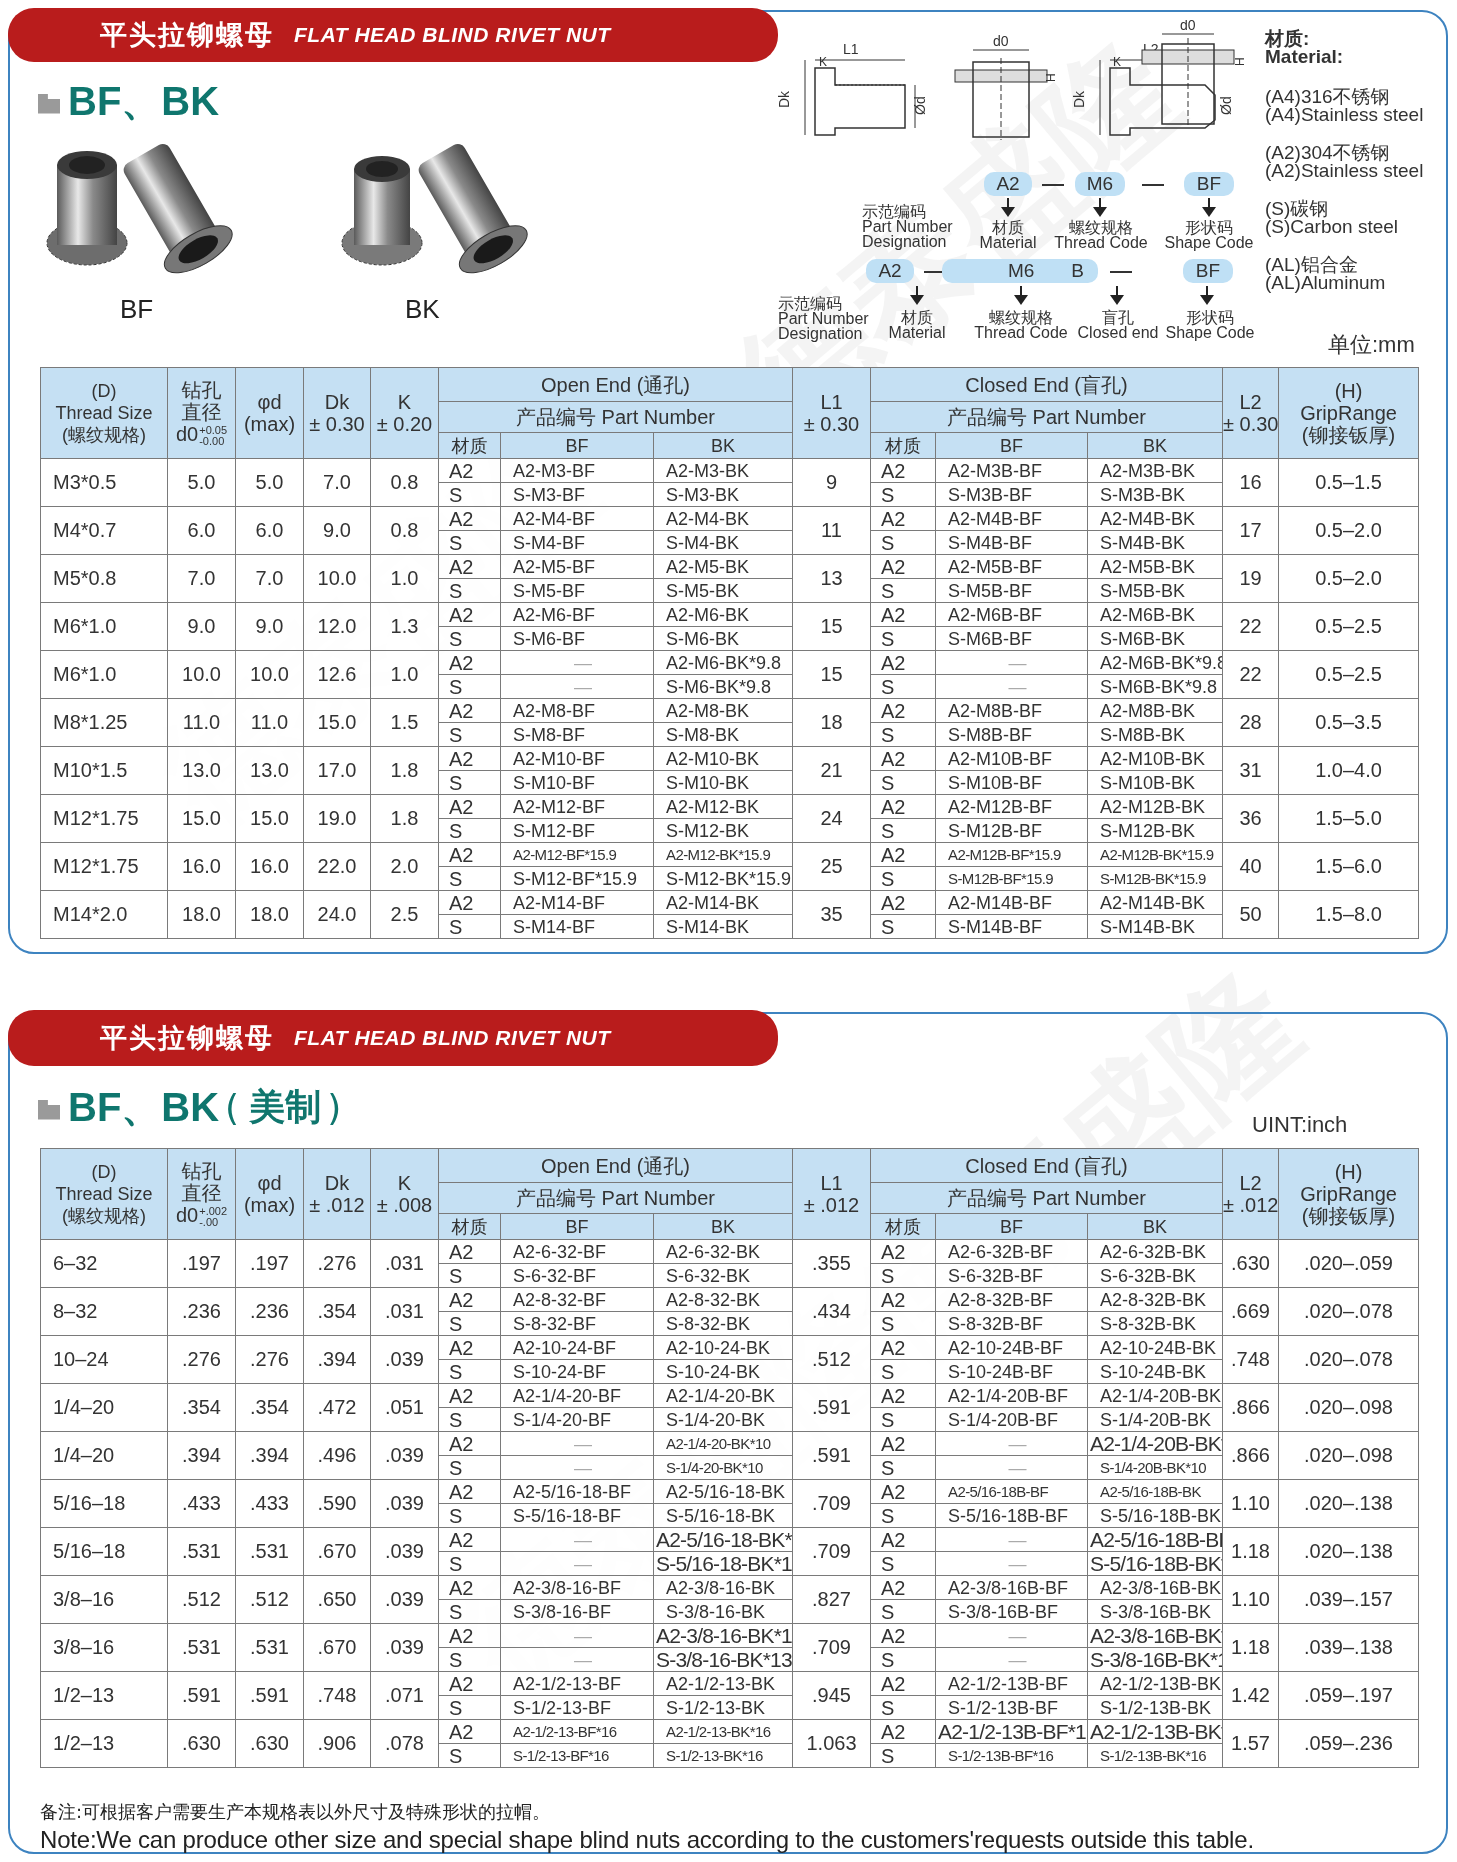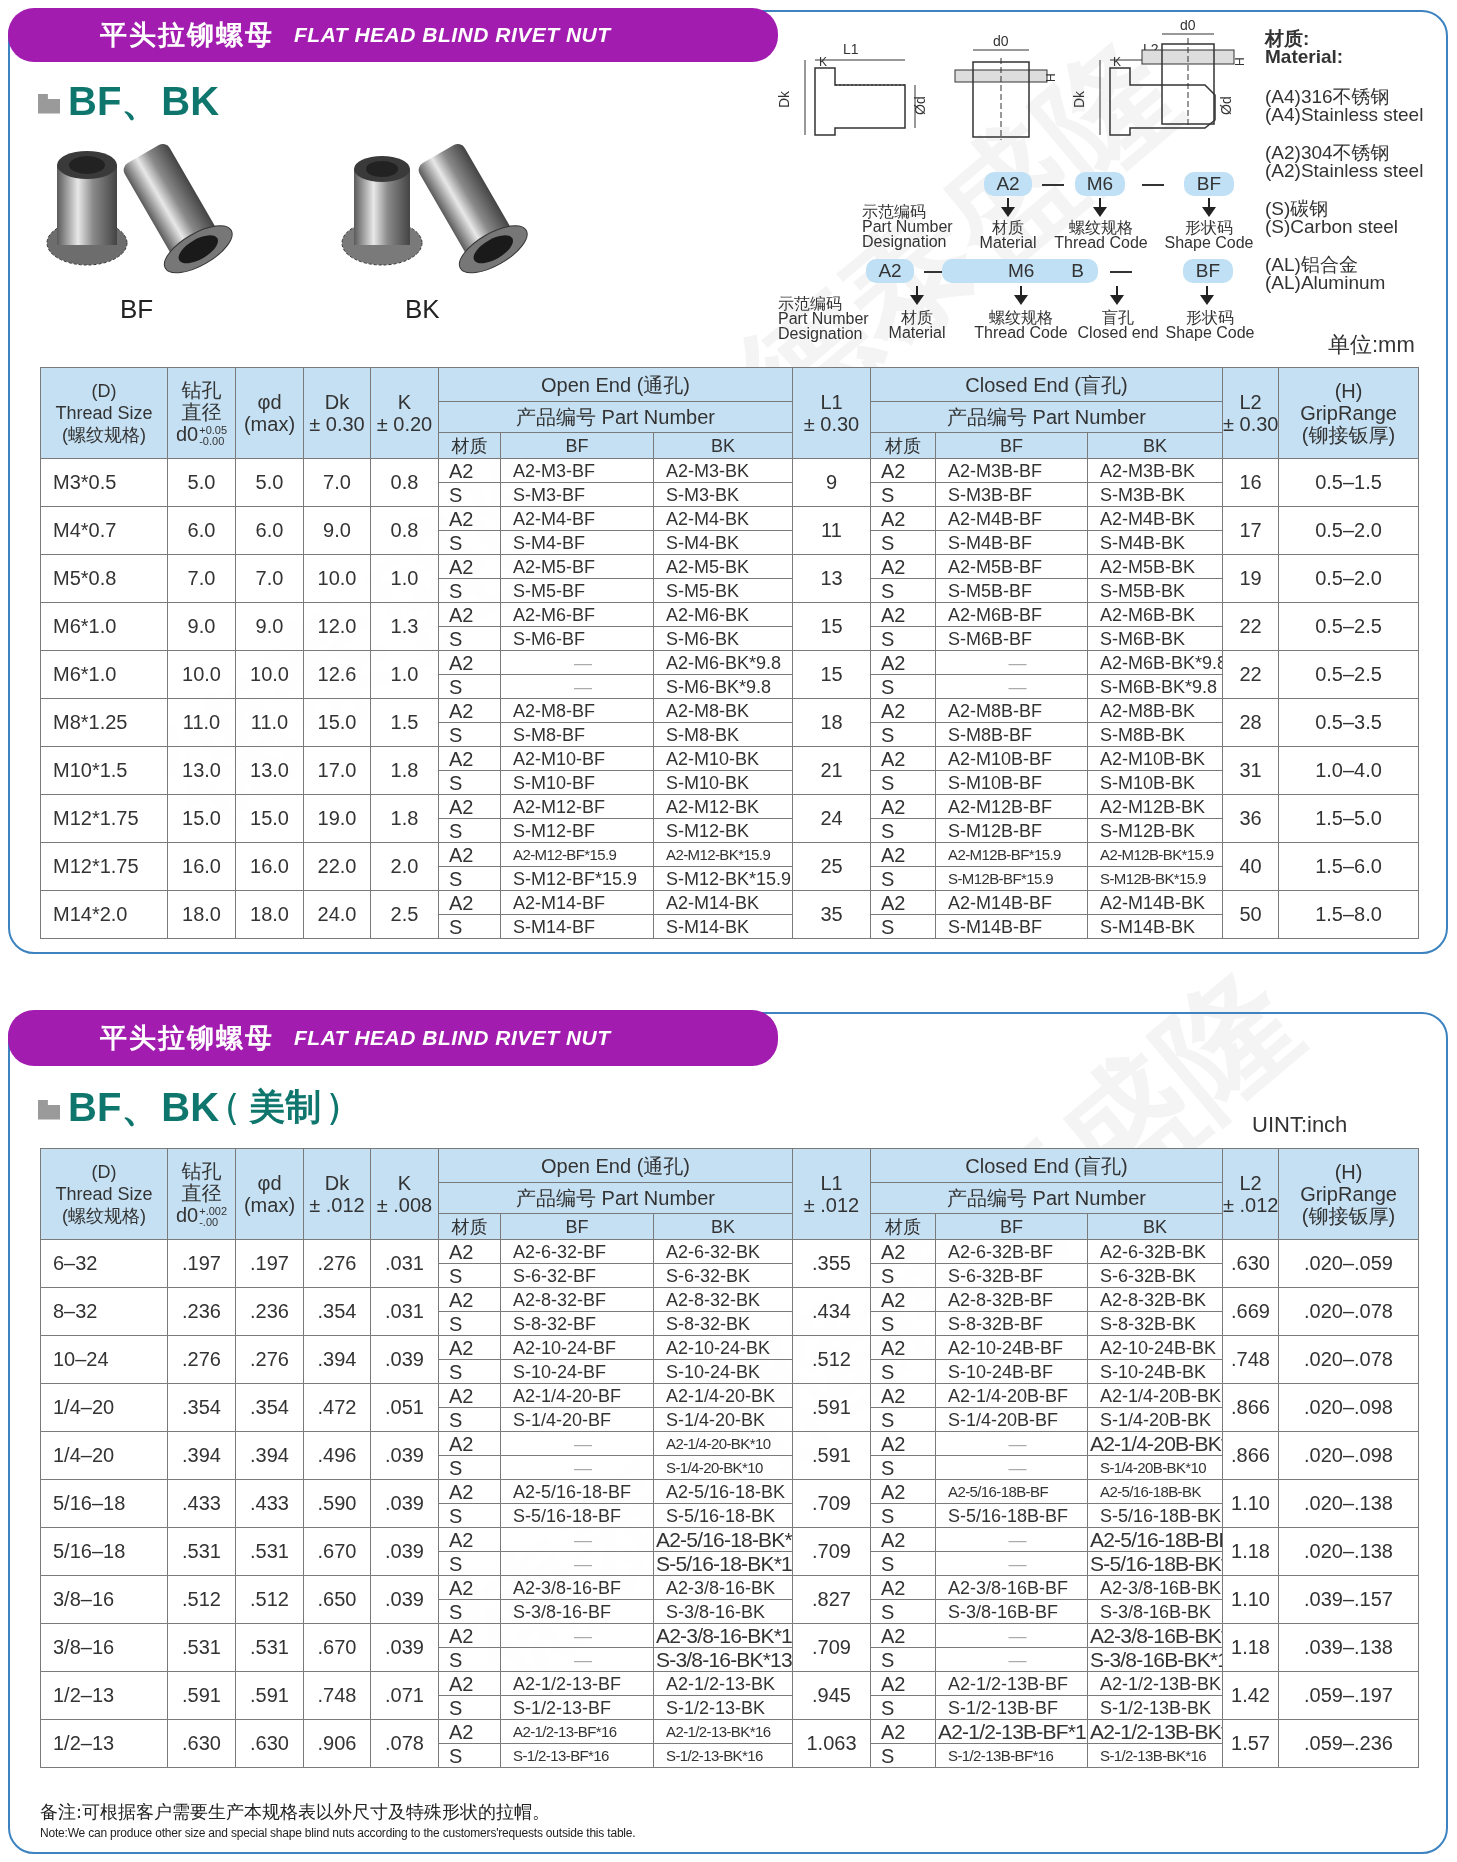--- a/index.html
+++ b/index.html
@@ -3,21 +3,21 @@
 <meta charset="utf-8">
 <style>
   * { box-sizing: border-box; margin: 0; padding: 0; }
   html, body { width: 1457px; height: 1862px; background: #ffffff; overflow: hidden; }
   body { position: relative; font-family: "Liberation Sans", "DejaVu Sans", sans-serif; color: #222; }
 
   .panel { position: absolute; border: 2px solid #3d83c0; border-radius: 26px; background: transparent; }
   .panel1 { left: 8px; top: 10px; width: 1440px; height: 944px; }
   .panel2 { left: 8px; top: 1012px; width: 1440px; height: 842px; }
 
-  .banner { position: absolute; background: #a21caf; border-radius: 26px 26px 26px 26px;
+  .banner { position: absolute; background: #b91c1c; border-radius: 26px 26px 26px 26px;
             color: #fff; display: flex; align-items: center; }
   .banner1 { left: 8px; top: 8px; width: 770px; height: 54px; border-bottom-right-radius: 26px; }
   .banner2 { left: 8px; top: 1010px; width: 770px; height: 56px; }
   .banner .cn { font-family: "DejaVu Sans", sans-serif; font-weight: bold; font-size: 27px; margin-left: 92px; letter-spacing: 2px; }
   .banner .en { font-family: "Liberation Sans", sans-serif; font-weight: bold; font-style: italic; font-size: 21px; margin-left: 20px; letter-spacing: 0.5px; }
 
   .series-title { position: absolute; display: flex; align-items: center; font-family: "Liberation Sans", sans-serif; font-weight: bold; font-size: 40px; color: #0f766e; }
   .series-title .mark { width: 22px; height: 20px; background: #9a9a9a; margin-right: 8px; position: relative; top: 2px; clip-path: polygon(0 0, 45% 0, 45% 28%, 100% 28%, 100% 100%, 0 100%); }
   .series-title .cnx { font-family: "DejaVu Sans", sans-serif; font-weight: bold; font-size: 36px; margin-left: 4px; }
   .series-title .paren { font-family: "DejaVu Sans", sans-serif; font-weight: normal; font-size: 36px; margin: 0 6px; }
@@ -48,21 +48,21 @@
   table.spec td.mat { text-align: left; padding-left: 10px; font-size: 20px; height: 24px; line-height: 22px; }
   table.spec td.pn-cell { text-align: left; padding-left: 12px; font-size: 18px; height: 24px; line-height: 22px; }
   table.spec td.pn-cell.narrow { font-size: 15px; letter-spacing: -0.6px; padding-left: 12px; }
   table.spec td.pn-cell.tight { font-size: 21px; letter-spacing: -0.8px; padding-left: 2px; }
   table.spec td.size { text-align: left; padding-left: 12px; }
   table.spec td.dash-cell { color: #aaa; text-align: center; }
   .d0sup { font-size: 11px; display: inline-block; vertical-align: middle; line-height: 11px; text-align: left; margin-left: 1px; }
 
   .note { position: absolute; left: 40px; font-size: 19px; color: #222; }
   .note-cn { top: 1800px; font-family: "DejaVu Sans", sans-serif; font-size: 18px; }
-  .note-en { top: 1826px; font-size: 12px; letter-spacing: -0.2px; }
+  .note-en { top: 1826px; font-size: 24px; letter-spacing: -0.2px; }
 
   .watermark { position: absolute; color: rgba(150,150,150,0.10); font-family: "DejaVu Sans", sans-serif; font-weight: bold; transform: rotate(-40deg); pointer-events: none; white-space: nowrap; }
 </style>
 </head>
 <body>
 
 <div class="watermark" style="left:120px;top:540px;font-size:130px;">德泰盛隆</div>
 <div class="watermark" style="left:700px;top:150px;font-size:130px;">德泰盛隆</div>
 <div class="watermark" style="left:420px;top:1400px;font-size:130px;">德泰盛隆</div>
 <div class="watermark" style="left:820px;top:1080px;font-size:130px;">德泰盛隆</div>

